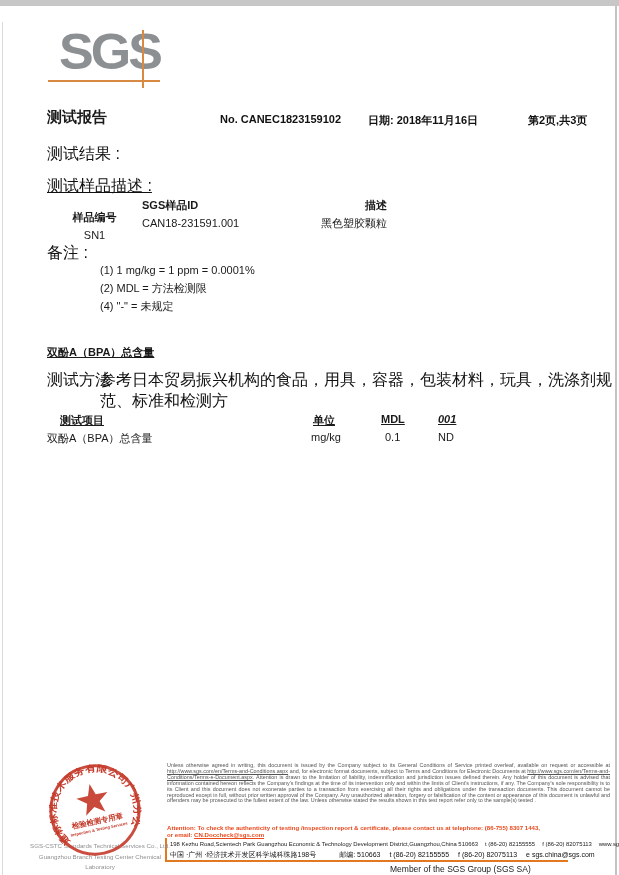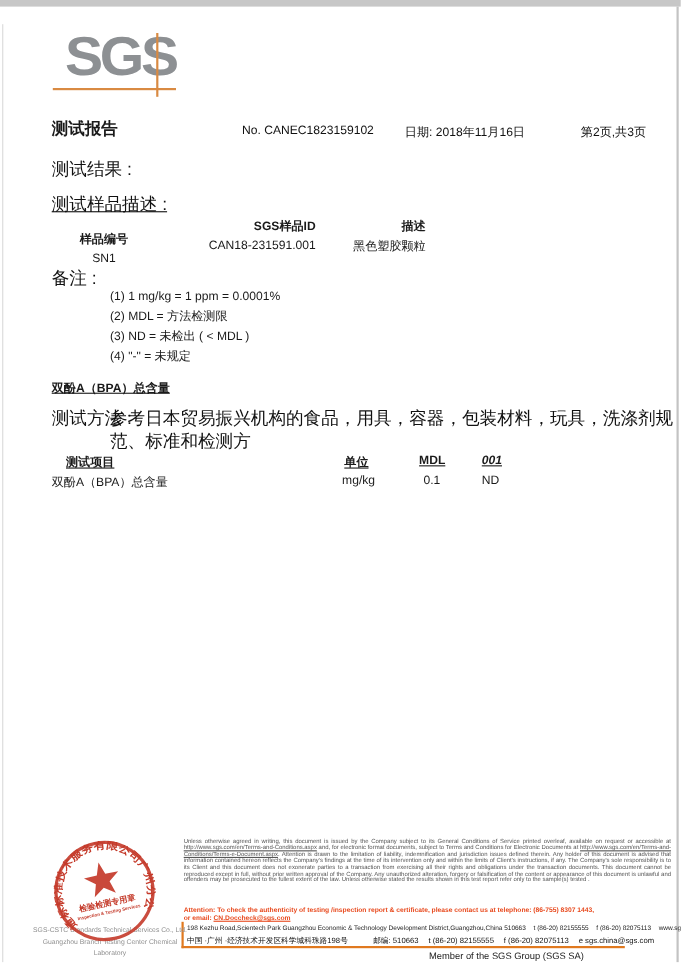--- a/index.html
+++ b/index.html
@@ -10,32 +10,32 @@
   .abs{position:absolute;}
   
   .scan-top{left:0;top:0;width:619px;height:6px;background:#c7c7c7;}
   .scan-right{left:615px;top:6px;width:2px;height:869px;background:#c3c3c3;}
   .scan-left{left:2px;top:22px;width:1px;height:853px;background:#d9d9d9;}
   
   .logo-text{left:59px;top:26px;font-size:52px;font-weight:bold;color:#8d9093;letter-spacing:-3px;line-height:1;transform:scaleY(.96);}
   .logo-vline{left:142px;top:30px;width:2px;height:58px;background:#d98a42;}
   .logo-hline{left:48px;top:80px;width:112px;height:2px;background:#d98a42;}
   .report-title{left:47px;top:108px;font-size:15px;font-weight:bold;}
-  .hdr-small{font-size:11px;color:#111;}
+  .hdr-small{font-size:11px;color:#111;font-weight:bold;}
   .report-no{left:220px;top:113px;}
   .report-date{left:368px;top:113px;text-align:center;}
   .report-pageinfo{left:528px;top:113px;}
   
   .b11{font-size:16px;color:#111;}
   .results-label{left:47px;top:144px;}
   .sample-desc-label{left:47px;top:176px;text-decoration:underline;}
   .sample-table{left:47px;top:196px;width:340px;font-size:11px;}
   .st-row{display:flex;height:18px;align-items:center;}
   .st-c1{width:95px;text-align:center;margin-top:24px;}
-  .st-c2{width:145px;text-align:right;}
+  .st-c2{width:145px;text-align:left;}
   .st-c3{flex:1;text-align:right;padding-left:2px;}
   .st-head{font-weight:bold;}
   .notes-label{left:47px;top:243px;}
   .notes{left:100px;top:261px;font-size:11px;line-height:18px;}
   .analyte-heading{left:47px;top:345px;font-size:11px;font-weight:bold;text-decoration:underline;}
   .method-label{left:47px;top:370px;}
   .method-line1{left:100px;top:370px;}
   .method-line2{left:100px;top:389px;}
   
   .rt-head{font-size:11px;font-weight:bold;text-decoration:underline;}
@@ -96,21 +96,20 @@
       <div class="st-c1">SN1</div>
       <div class="st-c2">CAN18-231591.001</div>
       <div class="st-c3">黑色塑胶颗粒</div>
     </div>
   </div>
 
   <div class="abs b11 notes-label">备注 :</div>
   <div class="abs notes">
     <div>(1) 1 mg/kg = 1 ppm = 0.0001%</div>
     <div>(2) MDL = 方法检测限</div>
-    <div>(3) ND = 未检出 ( &lt; MDL )</div>
     <div>(4) "-" = 未规定</div>
   </div>
 
   <div class="abs analyte-heading">双酚A（BPA）总含量</div>
   <div class="abs b11 method-label">测试方法 :</div>
   <div class="abs b11 method-line1">参考日本贸易振兴机构的食品，用具，容器，包装材料，玩具，洗涤剂规范、标准和检测方</div>
 
   <div class="abs rt-head rt-item-h">测试项目</div>
   <div class="abs rt-head rt-unit-h">单位</div>
   <div class="abs rt-head rt-mdl-h">MDL</div>

